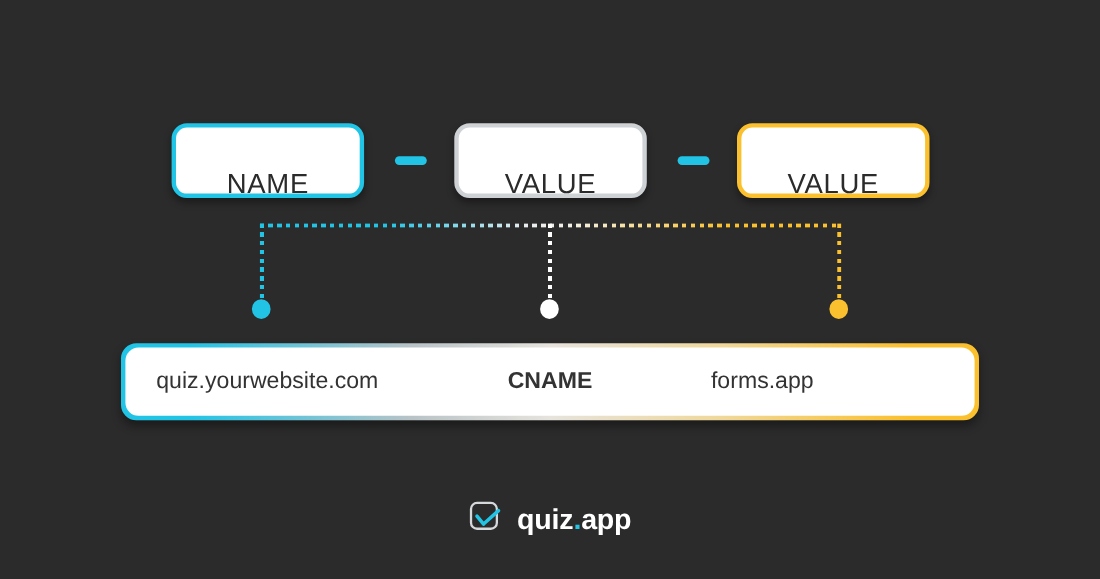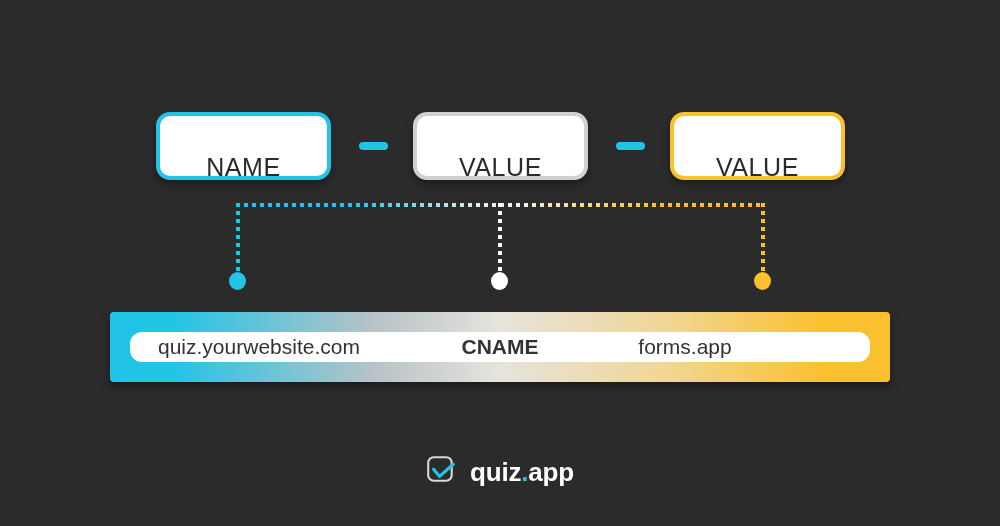--- a/index.html
+++ b/index.html
@@ -98,22 +98,22 @@
   #dot-type  { left: 491px;  background: #ffffff; }
   #dot-value { left: 754px;  background: #fbc02d; }
 
   
   #record-bar {
     position: absolute;
     left: 110px;
     top: 312px;
     width: 780px;
     height: 70px;
-    border-radius: 4px;
-    padding: 20px;
+    border-radius: 14px;
+    padding: 4px;
     box-sizing: border-box;
     background-image: linear-gradient(to right,
         #22c4e6 0%, #22c4e6 8%,
         #b9c3c7 34%,
         #e6e3dd 50%,
         #f0d89a 70%,
         #fbc02d 92%, #fbc02d 100%);
     box-shadow: 0 5px 9px rgba(0,0,0,0.38);
     text-align: right;
   }

